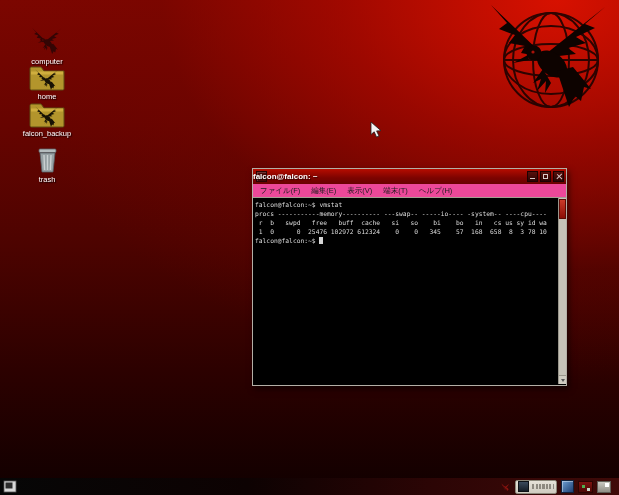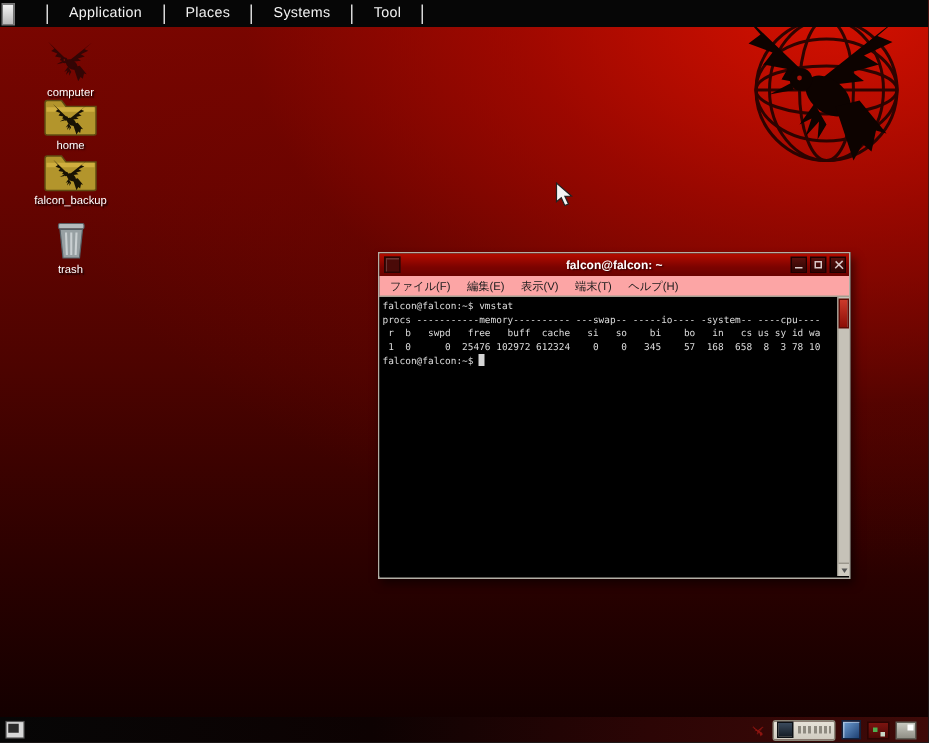--- a/index.html
+++ b/index.html
@@ -19,28 +19,28 @@
   
   .desk-icon{position:absolute;left:4px;width:86px;display:flex;flex-direction:column;align-items:center;z-index:5;}
   .desk-icon .lbl{margin-top:2px;font-size:7.5px;color:#fff;text-align:center;line-height:8.5px;text-shadow:1px 1px 1px rgba(0,0,0,.85);}
   
   .cursor-arrow{position:absolute;left:370px;top:121px;z-index:60;}
   
   .term-win{position:absolute;left:252px;top:168px;width:315px;height:218px;z-index:30;
     border:1px solid #b3afa6;box-sizing:border-box;background:#000;box-shadow:2px 3px 6px rgba(0,0,0,.55);}
   .titlebar{height:15px;background:linear-gradient(#b60c00,#7c0300 60%,#6a0200);display:flex;align-items:center;position:relative;}
   .win-icon{width:9px;height:9px;margin-left:3px;background:#4a0a08;border:1px solid #2a0403;box-shadow:inset 1px 1px 0 rgba(255,255,255,.18);}
-  .title-text{position:absolute;left:0;right:0;text-align:center;font-size:8px;font-weight:bold;color:#fff;text-shadow:1px 1px 1px rgba(0,0,0,.6);line-height:15px;}
+  .title-text{position:absolute;left:0;right:0;font-size:8px;font-weight:bold;color:#fff;text-shadow:1px 1px 1px rgba(0,0,0,.6);line-height:15px;}
   .win-btns{margin-left:auto;display:flex;gap:2px;margin-right:2px;z-index:2;}
   .wbtn{width:11px;height:11px;background:linear-gradient(#58100c,#2c0403);border:1px solid #1c0202;box-sizing:border-box;position:relative;}
   .wbtn .g-min{position:absolute;left:2px;right:2px;bottom:2px;height:1.5px;background:#d9c9c9;}
   .wbtn .g-max{position:absolute;left:2px;top:2px;right:2px;bottom:2px;border:1px solid #d9c9c9;}
   .wbtn .g-x1,.wbtn .g-x2{position:absolute;left:1.5px;top:4px;width:6.5px;height:1.4px;background:#d9c9c9;}
   .wbtn .g-x1{transform:rotate(45deg);} .wbtn .g-x2{transform:rotate(-45deg);}
-  .term-menubar{height:14px;background:#fca5a5;border-bottom:1px solid #a59f92;display:flex;align-items:center;padding-left:3px;box-sizing:border-box;}
+  .term-menubar{height:14px;background:#ec4899;border-bottom:1px solid #a59f92;display:flex;align-items:center;padding-left:3px;box-sizing:border-box;}
   .tm-item{font-size:7.5px;color:#1c1c1c;padding:0 4px;margin-right:3px;line-height:13px;}
   .term-body{position:relative;height:186px;background:#000;overflow:hidden;}
   .term-pre{margin:0;padding:2px 0 0 2px;font-family:"DejaVu Sans Mono",monospace;font-size:6.3px;line-height:9px;color:#dcdcdc;white-space:pre;}
   .prompt-line{padding-left:2px;font-family:"DejaVu Sans Mono",monospace;font-size:6.3px;line-height:9px;color:#dcdcdc;white-space:pre;}
   .blk-cursor{display:inline-block;width:4px;height:7.5px;background:#d6d6d6;vertical-align:-1px;}
   .term-scroll{position:absolute;top:0;right:0;bottom:0;width:8px;background:#c6c2b8;border-left:1px solid #9a968c;box-sizing:border-box;}
   .scroll-thumb{position:absolute;top:1px;left:0;right:0;height:20px;background:linear-gradient(#cc3a2a,#8c0e06);border:1px solid #5e0a04;box-sizing:border-box;}
   .scroll-step{position:absolute;bottom:0;left:0;right:0;height:8px;background:#cfcbc1;border-top:1px solid #9a968c;}
   .scroll-step:after{content:"";position:absolute;left:2px;top:3px;border-left:2px solid transparent;border-right:2px solid transparent;border-top:3px solid #555;}
   
@@ -73,32 +73,20 @@
         <polygon points="68,50 126,4 106,21 116,25 97,34 107,40 89,45 97,51 80,53"></polygon>
         <ellipse cx="73" cy="61" rx="17" ry="11" transform="rotate(38 73 61)"></ellipse>
         <circle cx="55" cy="50" r="7.5"></circle>
         <polygon points="49,52 34,60 50,57"></polygon>
         <polygon points="78,68 90,104 96,93 102,98 105,84 112,86 94,64"></polygon>
         <polygon points="64,66 54,80 62,76 58,88 67,78 66,90 72,80"></polygon>
       </g>
     </defs>
   </svg>
 
-  <div class="menubar">
-    <div class="mb-start"></div>
-    <div class="mb-sep first"></div>
-    <div class="mb-item">Application</div>
-    <div class="mb-sep"></div>
-    <div class="mb-item">Places</div>
-    <div class="mb-sep"></div>
-    <div class="mb-item">Systems</div>
-    <div class="mb-sep"></div>
-    <div class="mb-item">Tool</div>
-    <div class="mb-sep"></div>
-  </div>
 
   <svg class="logo" viewBox="0 0 140 106">
     <g fill="none" stroke="#1e0300" stroke-width="2" opacity="0.9">
       <circle cx="72" cy="57" r="47"></circle>
       <ellipse cx="72" cy="57" rx="18" ry="47"></ellipse>
       <ellipse cx="72" cy="57" rx="38" ry="47"></ellipse>
       <ellipse cx="72" cy="57" rx="47" ry="16"></ellipse>
       <ellipse cx="72" cy="57" rx="47" ry="34"></ellipse>
       <line x1="25" y1="57" x2="119" y2="57"></line>
     </g>

